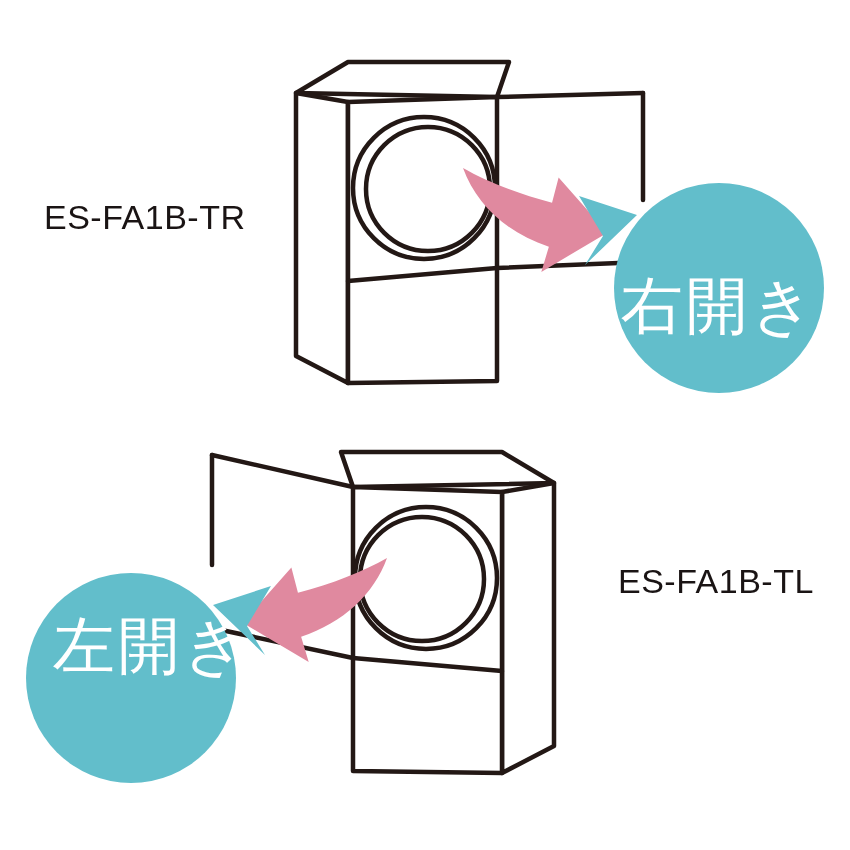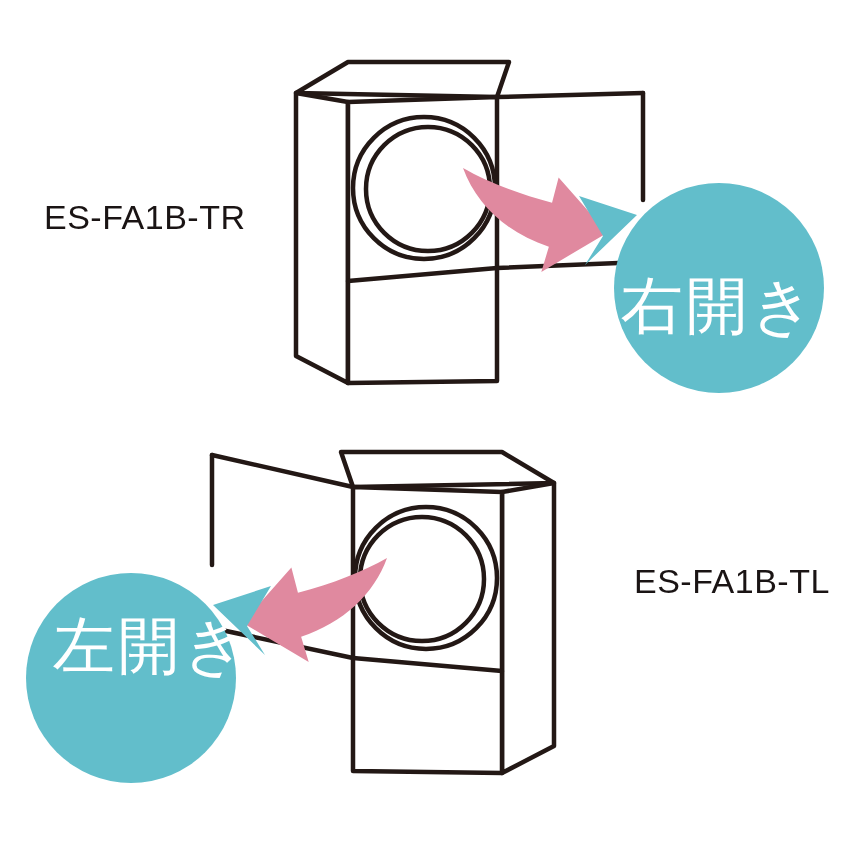--- a/index.html
+++ b/index.html
@@ -30,21 +30,21 @@
     position: absolute;
     font-family: "Liberation Sans", "DejaVu Sans", sans-serif;
     font-size: 34px;
     letter-spacing: 0.5px;
     color: #1a1414;
     white-space: nowrap;
     user-select: none;
     text-align: right;
   }
   #label-tr { left: 44px;  top: 198px; }
-  #label-tl { left: 618px; top: 562px; margin-left: 16px; }
+  #label-tl { left: 618px; top: 562px; }
   .bubble-text {
     font-family: "DejaVu Sans", "Liberation Sans", sans-serif;
     font-size: 62px;
     fill: #ffffff;
     letter-spacing: 3px;
   }
 </style>
 </head>
 <body>
 

